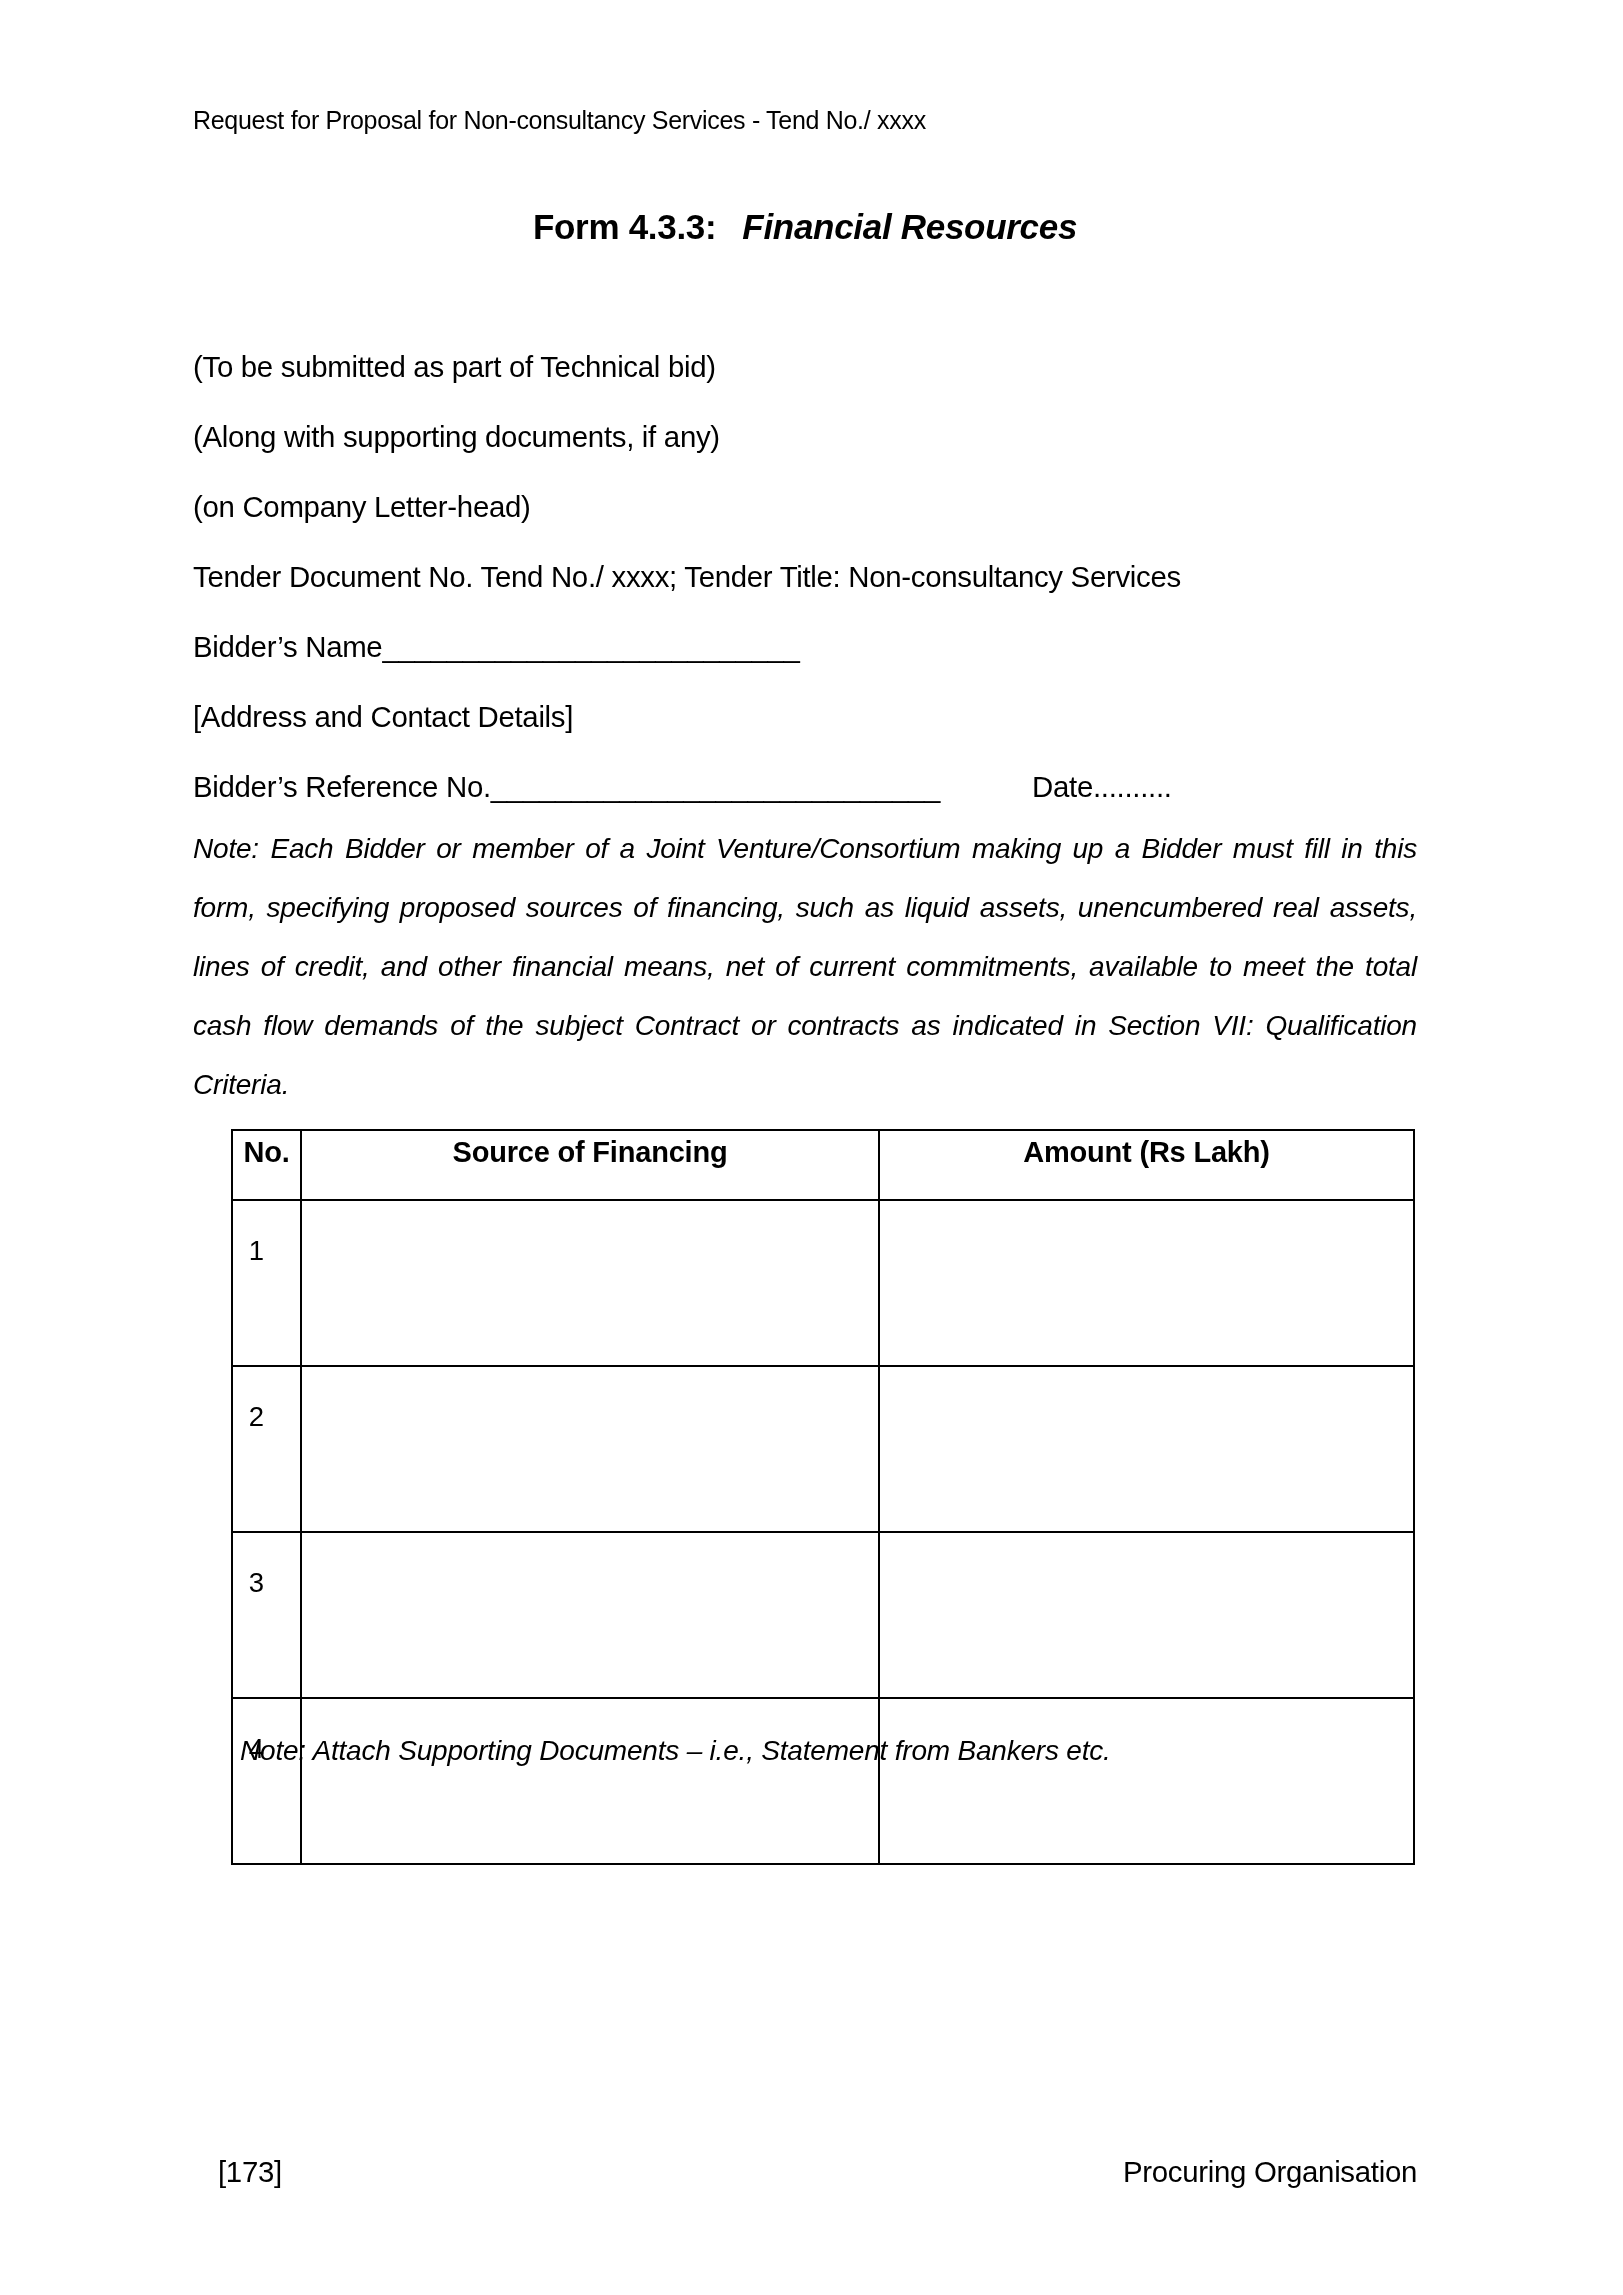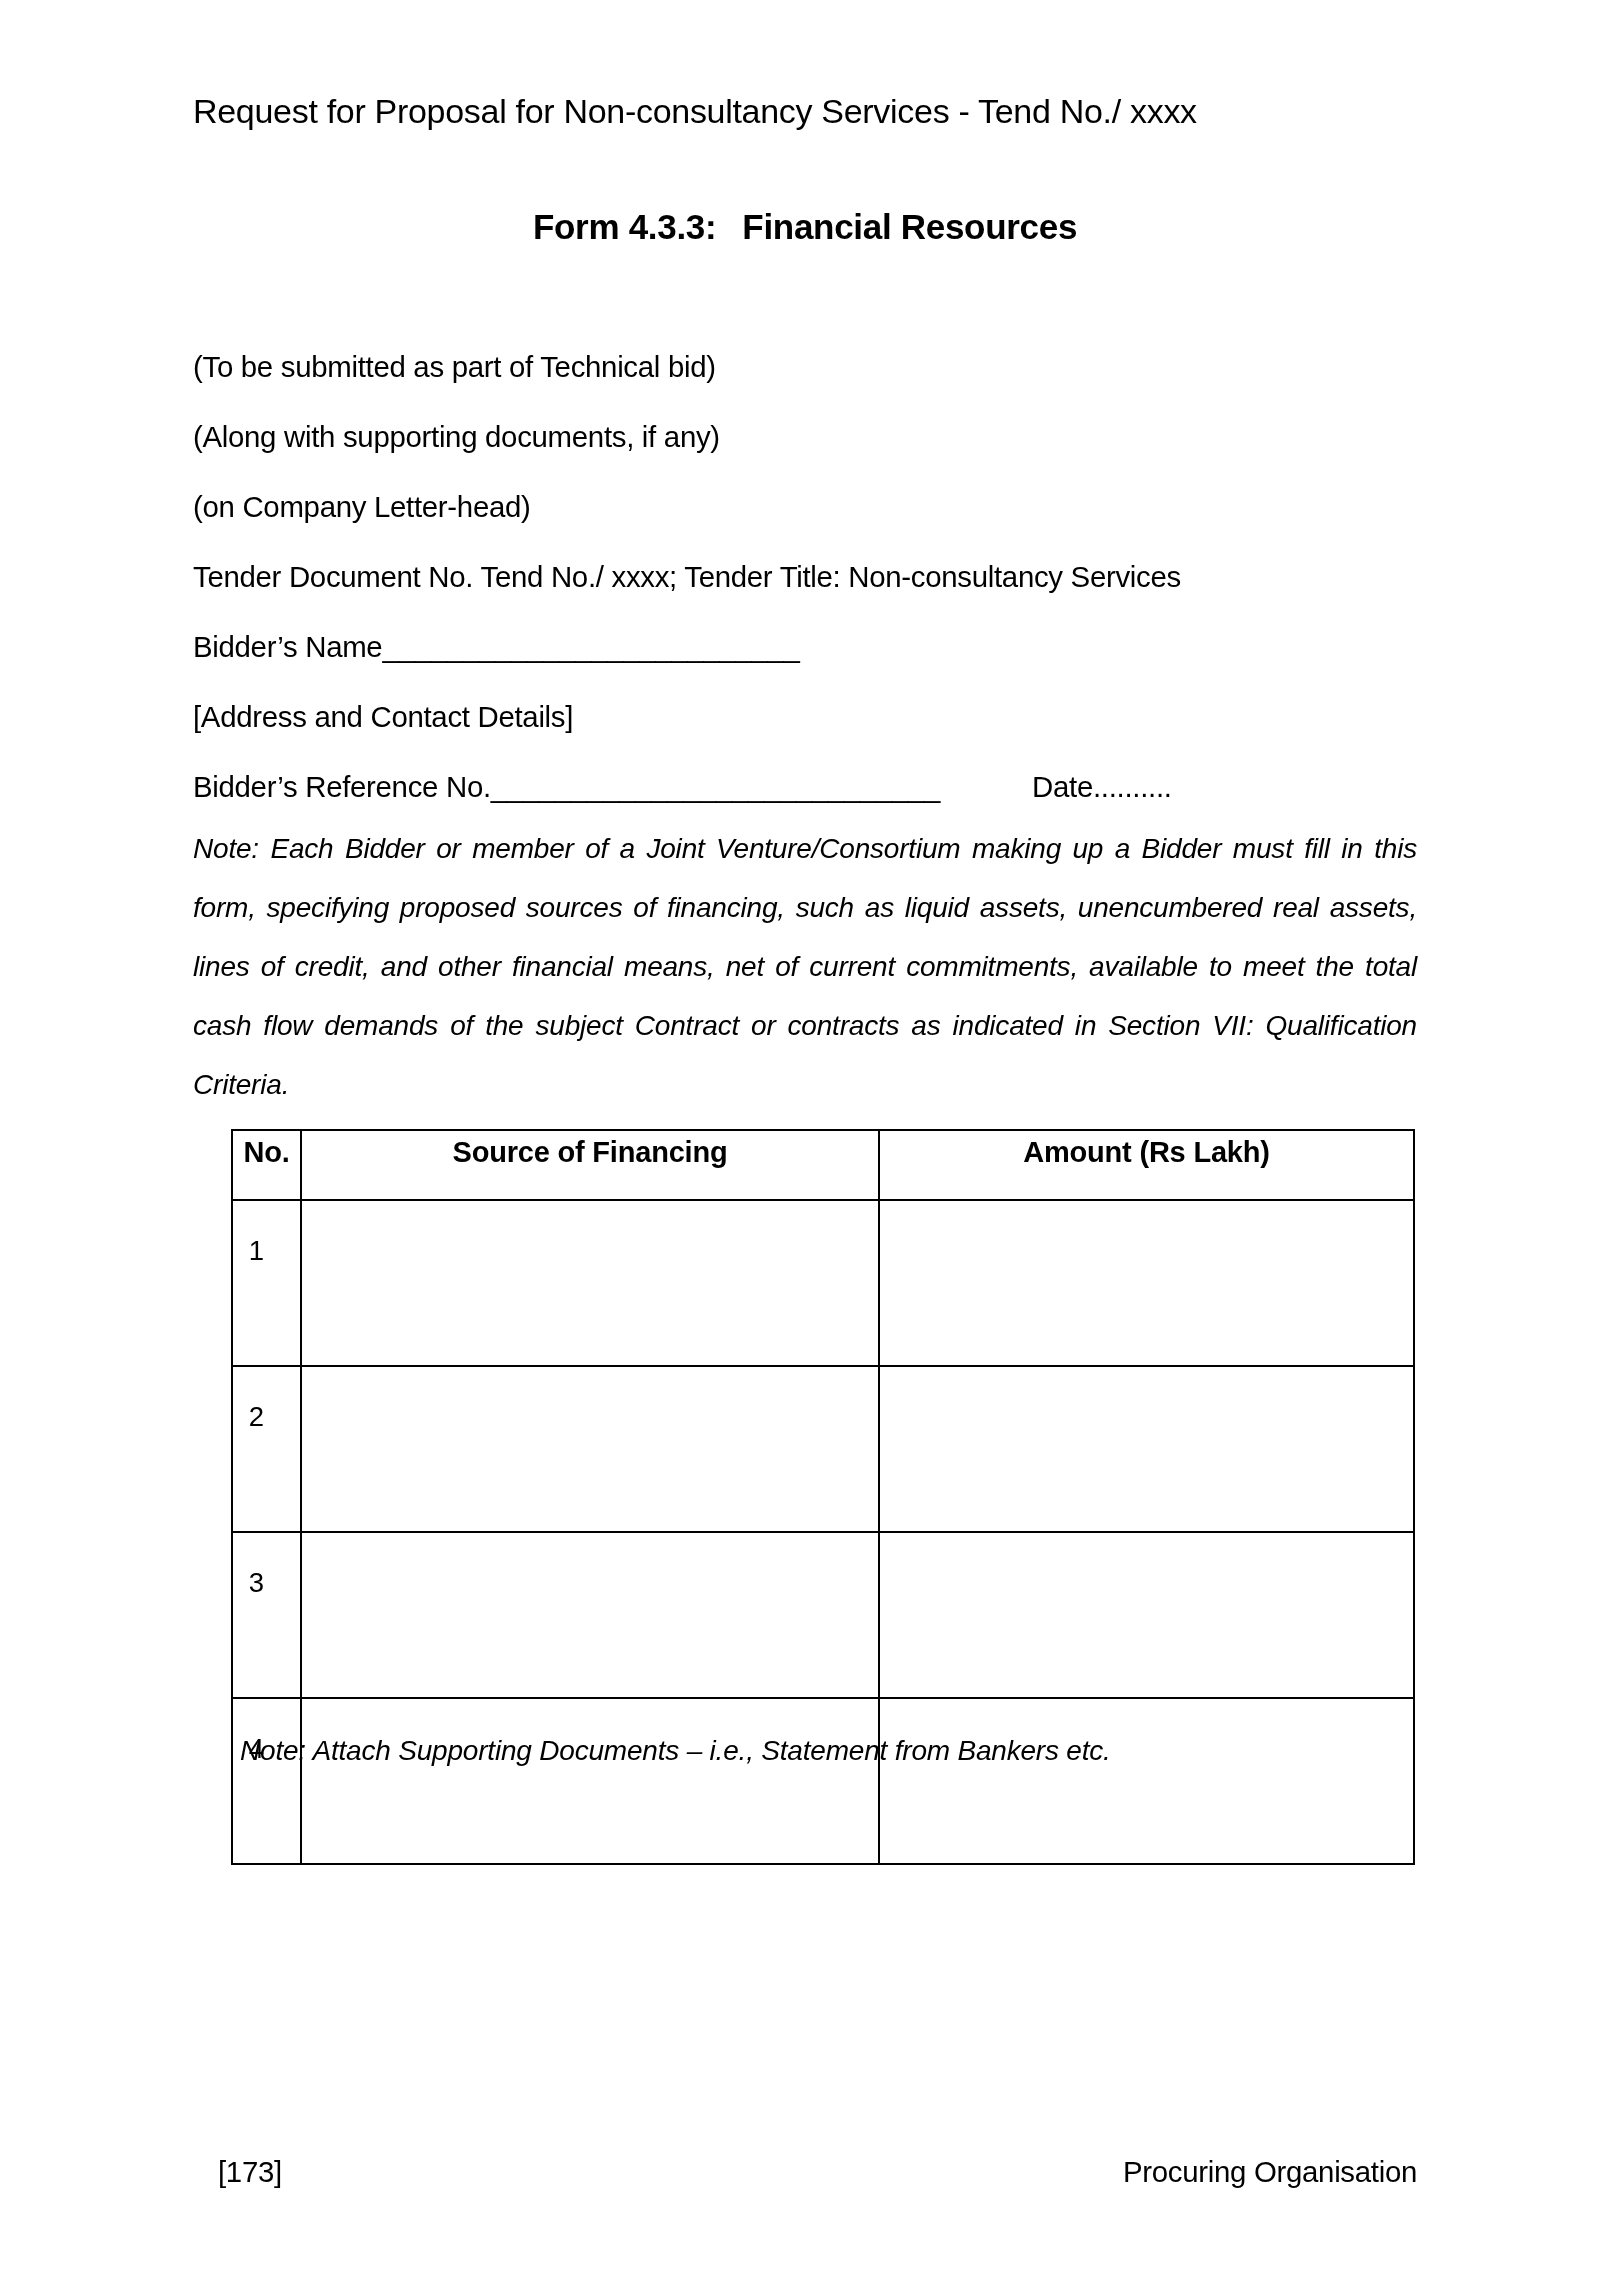--- a/index.html
+++ b/index.html
@@ -19,33 +19,33 @@
   .content {
     position: absolute;
     left: 193px;
     width: 1224px;
     top: 0;
     height: 100%;
   }
   .abs { position: absolute; left: 0; right: 0; }
 
   .doc-header {
-    top: 92px;
-    font-size: 34px;
+    top: 106px;
+    font-size: 25px;
     letter-spacing: -0.3px;
     white-space: nowrap;
   }
   .doc-title {
     top: 207px;
     text-align: center;
     font-size: 35px;
     font-weight: bold;
     letter-spacing: -0.3px;
   }
-  .doc-title .tab-gap { margin-left: 26px; }
+  .doc-title .tab-gap { margin-left: 26px; font-style: italic; }
 
   .para {
     font-size: 29.4px;
     letter-spacing: -0.3px;
     white-space: nowrap;
   }
   .para .small-part { font-size: 26px; }
   .p-ref      { top: 280px; }
   .p-submit   { top: 350px; }
   .p-support  { top: 420px; }

